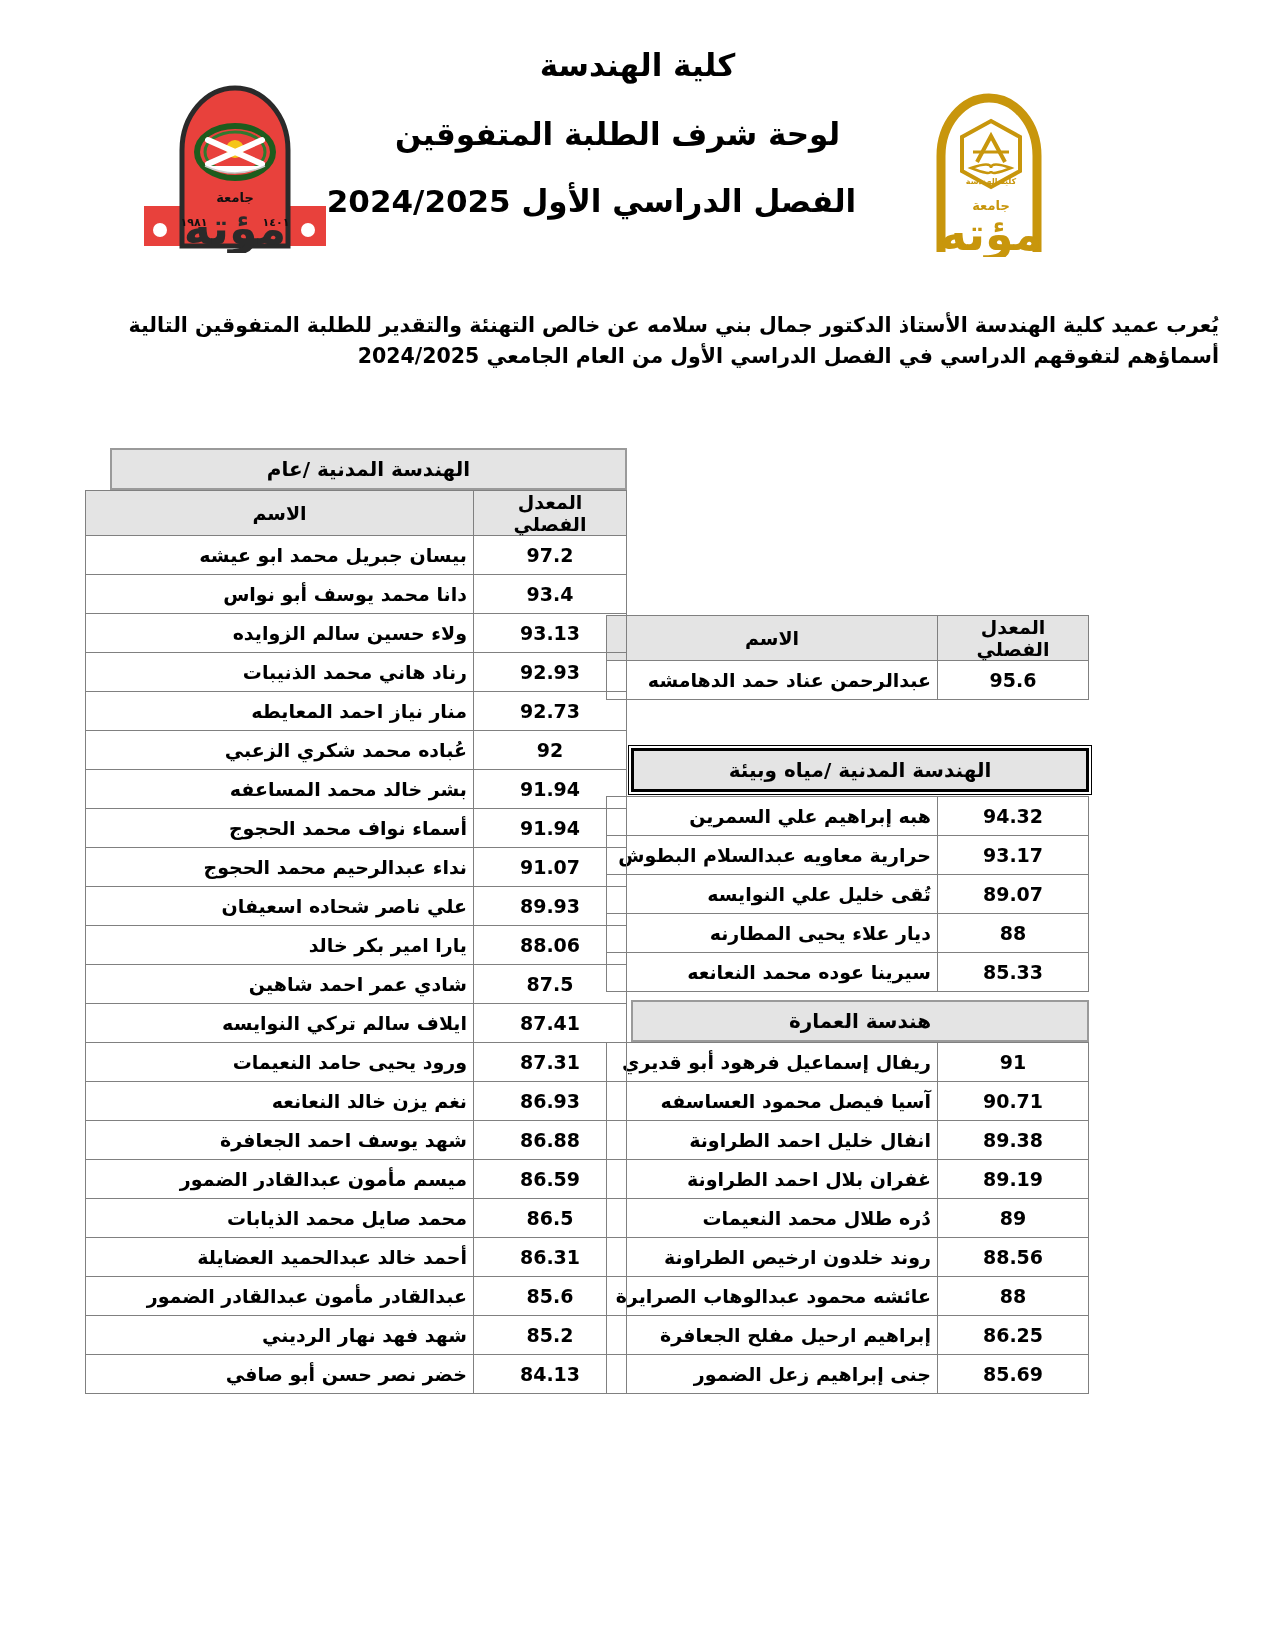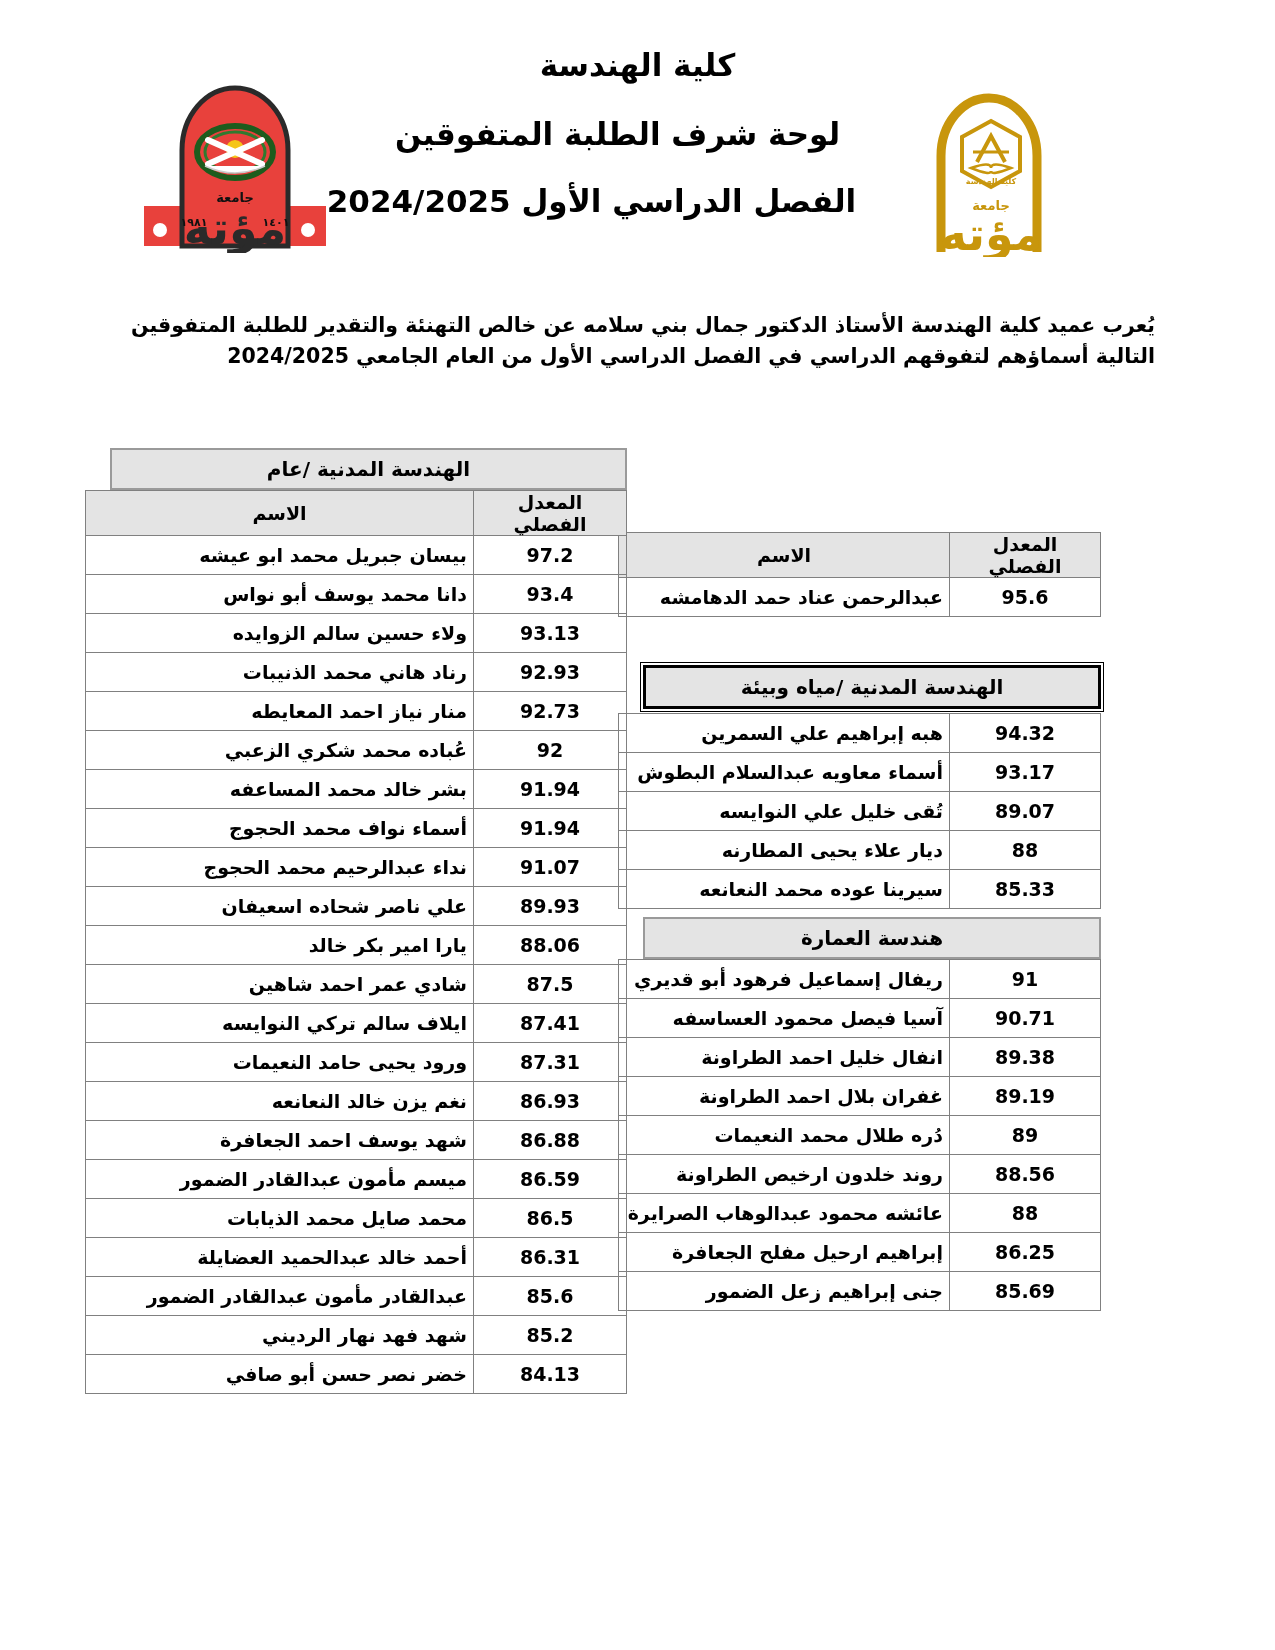--- a/index.html
+++ b/index.html
@@ -51,41 +51,41 @@
     letter-spacing: 0px;
     color: #000;
     white-space: nowrap;
   }
   .title-line.l1 { margin-bottom: 38px; }
   .title-line.l2 { margin-bottom: 36px; padding-right: 40px; margin-top: 36px;}
   .title-line.l3 { padding-right: 92px;}
 
   
   .intro {
-    margin: 40px 120px 0 118px;
+    margin: 40px 56px 0 118px;
     font-family: "DejaVu Sans", sans-serif;
     font-weight: bold;
     font-size: 20.5px;
     line-height: 1.52;
     text-align: right;
     direction: rtl;
   }
 
   
   .tables-area {
     position: absolute;
     top: 448px;
     left: 110px;
     width: 980px;
   }
   .cols {
     display: flex;
     flex-direction: row-reverse;
-    align-items: center;
-    gap: 16px;
+    align-items: flex-end;
+    gap: 4px;
   }
   .col-right { width: 517px; }
   .col-left  { width: 458px; margin-right: 5px; }
 
   table.grid {
     border-collapse: collapse;
     width: 100%;
     table-layout: fixed;
   }
   table.grid td {
@@ -340,21 +340,21 @@
         <div class="dept-banner thick">الهندسة المدنية /مياه وبيئة</div>
       </div>
       <table class="grid">
         <tbody>
           <tr>
               <td class="gpa">94.32</td>
               <td class="name">هبه إبراهيم علي السمرين</td>
             </tr>
           <tr>
               <td class="gpa">93.17</td>
-              <td class="name">أسماء معاويه عبدالسلام البطوش</td>
+              <td class="name">حرارية معاويه عبدالسلام البطوش</td>
             </tr>
           <tr>
               <td class="gpa">89.07</td>
               <td class="name">تُقى خليل علي النوايسه</td>
             </tr>
           <tr>
               <td class="gpa">88</td>
               <td class="name">ديار علاء يحيى المطارنه</td>
             </tr>
           <tr>

